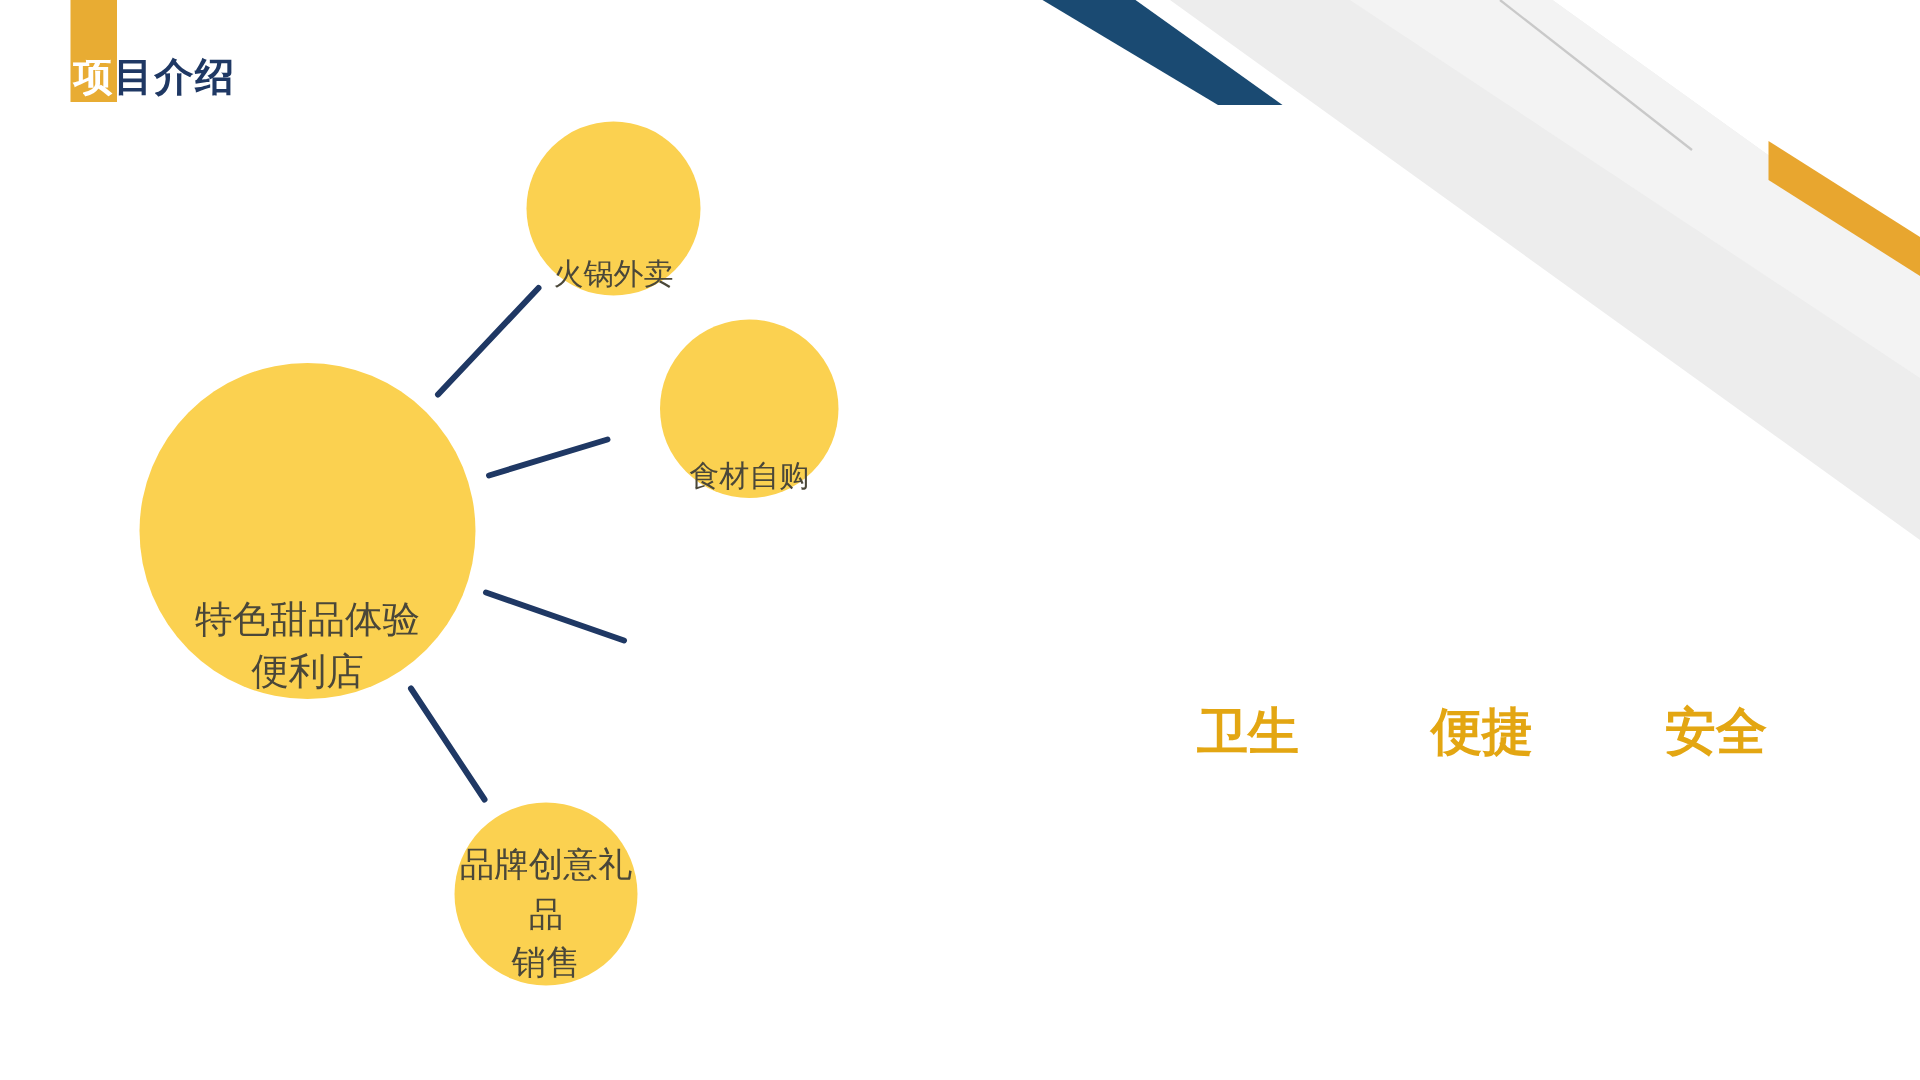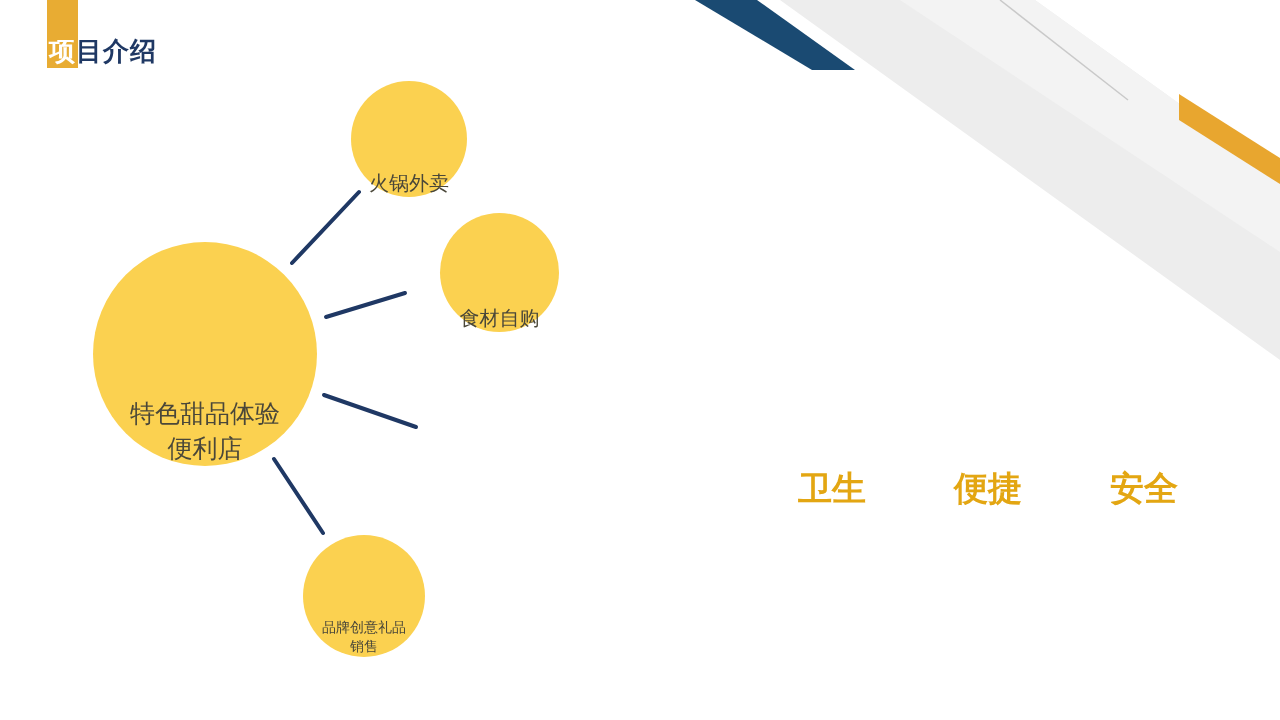--- a/index.html
+++ b/index.html
@@ -21,21 +21,21 @@
   .circle{
     position:absolute;border-radius:50%;background:#FBD150;
     display:flex;flex-direction:column;align-items:center;justify-content:flex-end;
     text-align:center;color:#4A4739;
   }
   .circle span{display:block;line-height:1.4;}
   .c-main{left:93px;top:242px;width:224px;height:224px;font-size:25px;}
   .c-s1{left:351px;top:81px;width:116px;height:116px;font-size:20px;}
   .c-s2{left:440px;top:213px;width:119px;height:119px;font-size:20px;}
   .c-s3{left:426px;top:391px;width:120px;height:120px;font-size:20px;}
-  .c-s4{left:303px;top:535px;width:122px;height:122px;font-size:14px;}
+  .c-s4{left:303px;top:535px;width:122px;height:122px;font-size:23px;}
 
   
   .intro{
     position:absolute;left:628px;top:238px;width:560px;
     font-size:21px;line-height:42px;color:#3D3D3D;
     text-align:justify;text-indent:2em;
   }
   .seg-normal{color:#3D3D3D;}
   .seg-gold{color:#F0B51B;font-weight:bold;}
   .seg-red{color:#E01E1E;}

